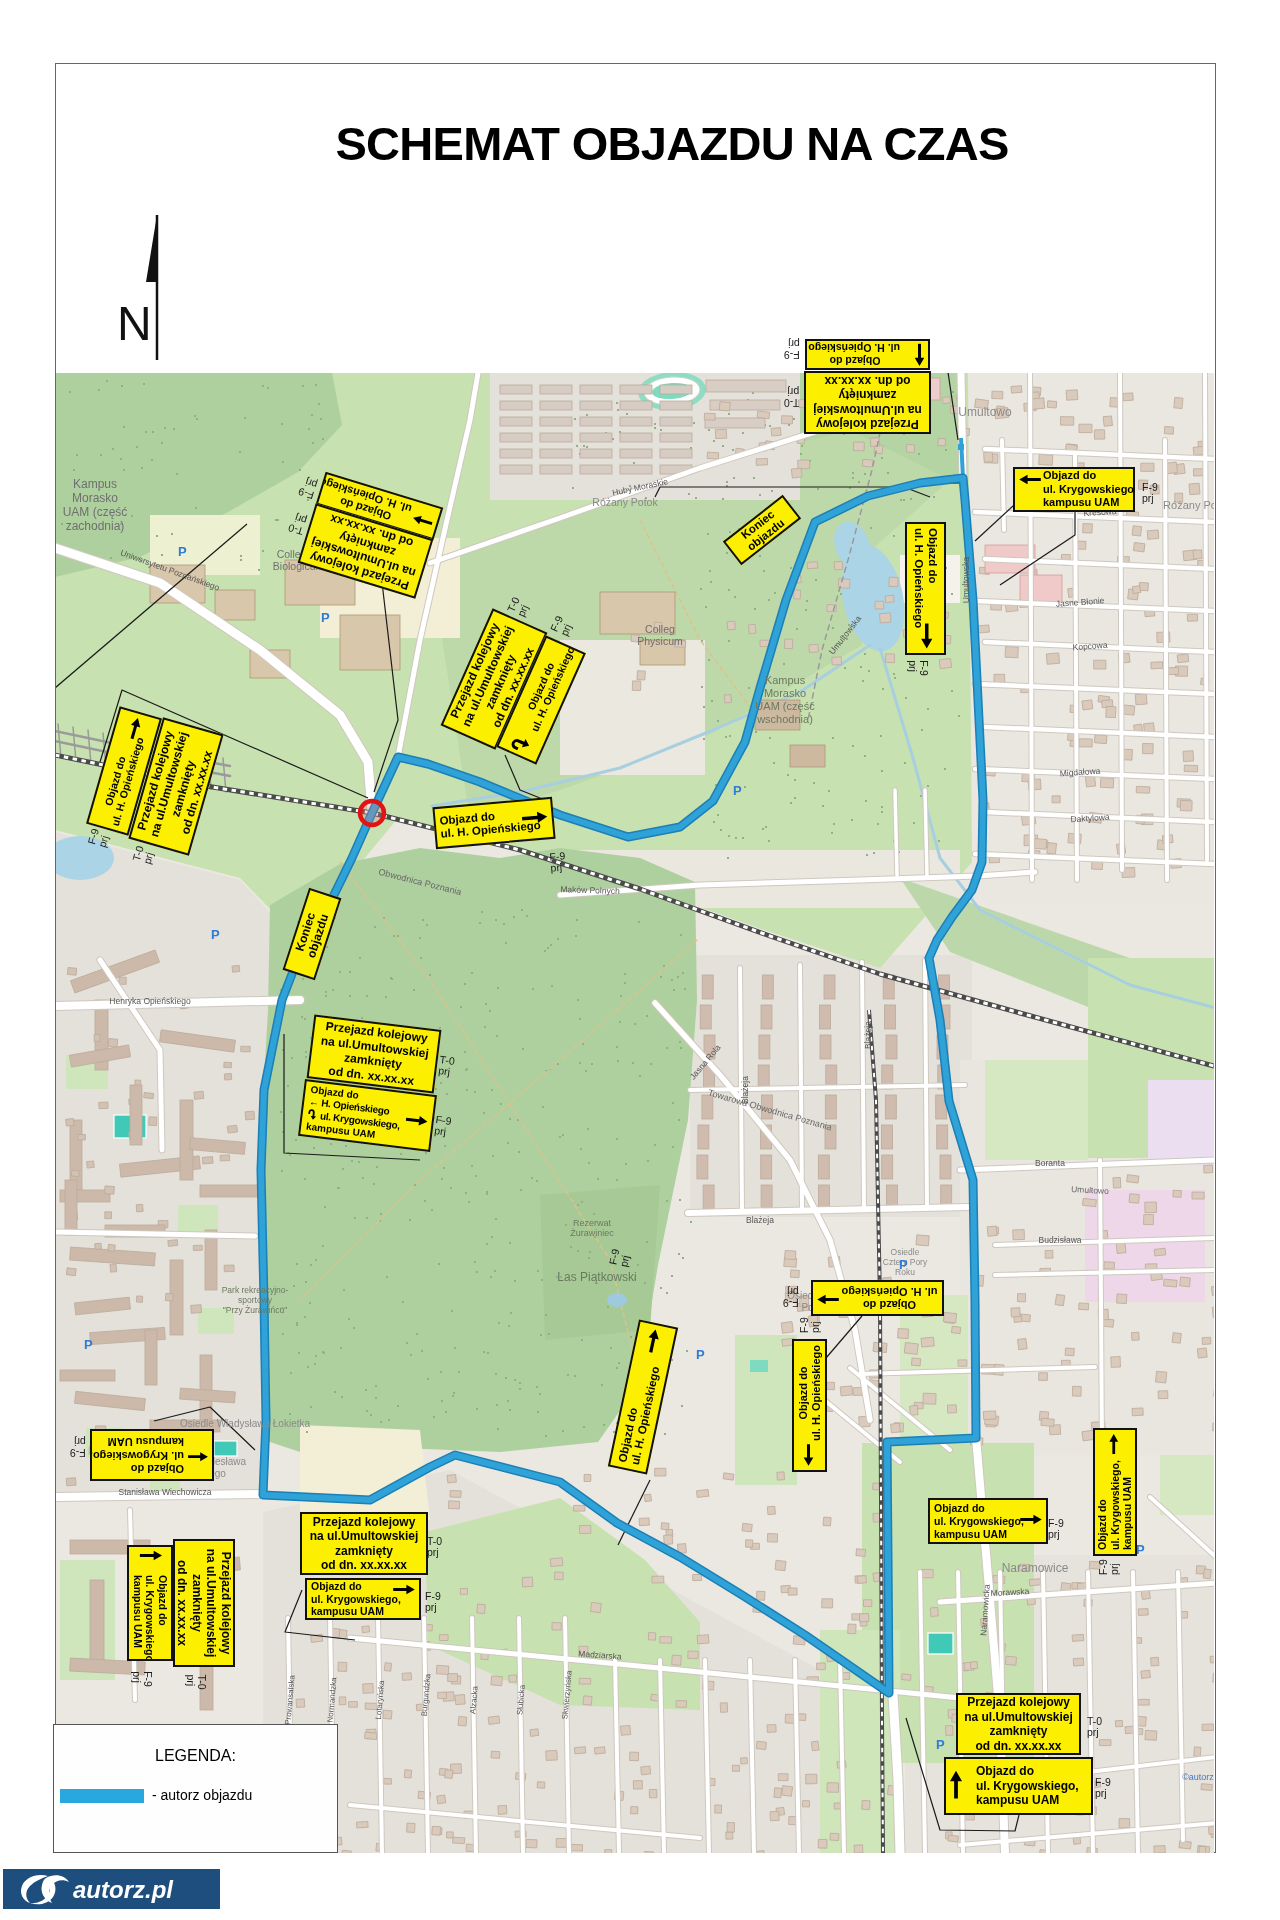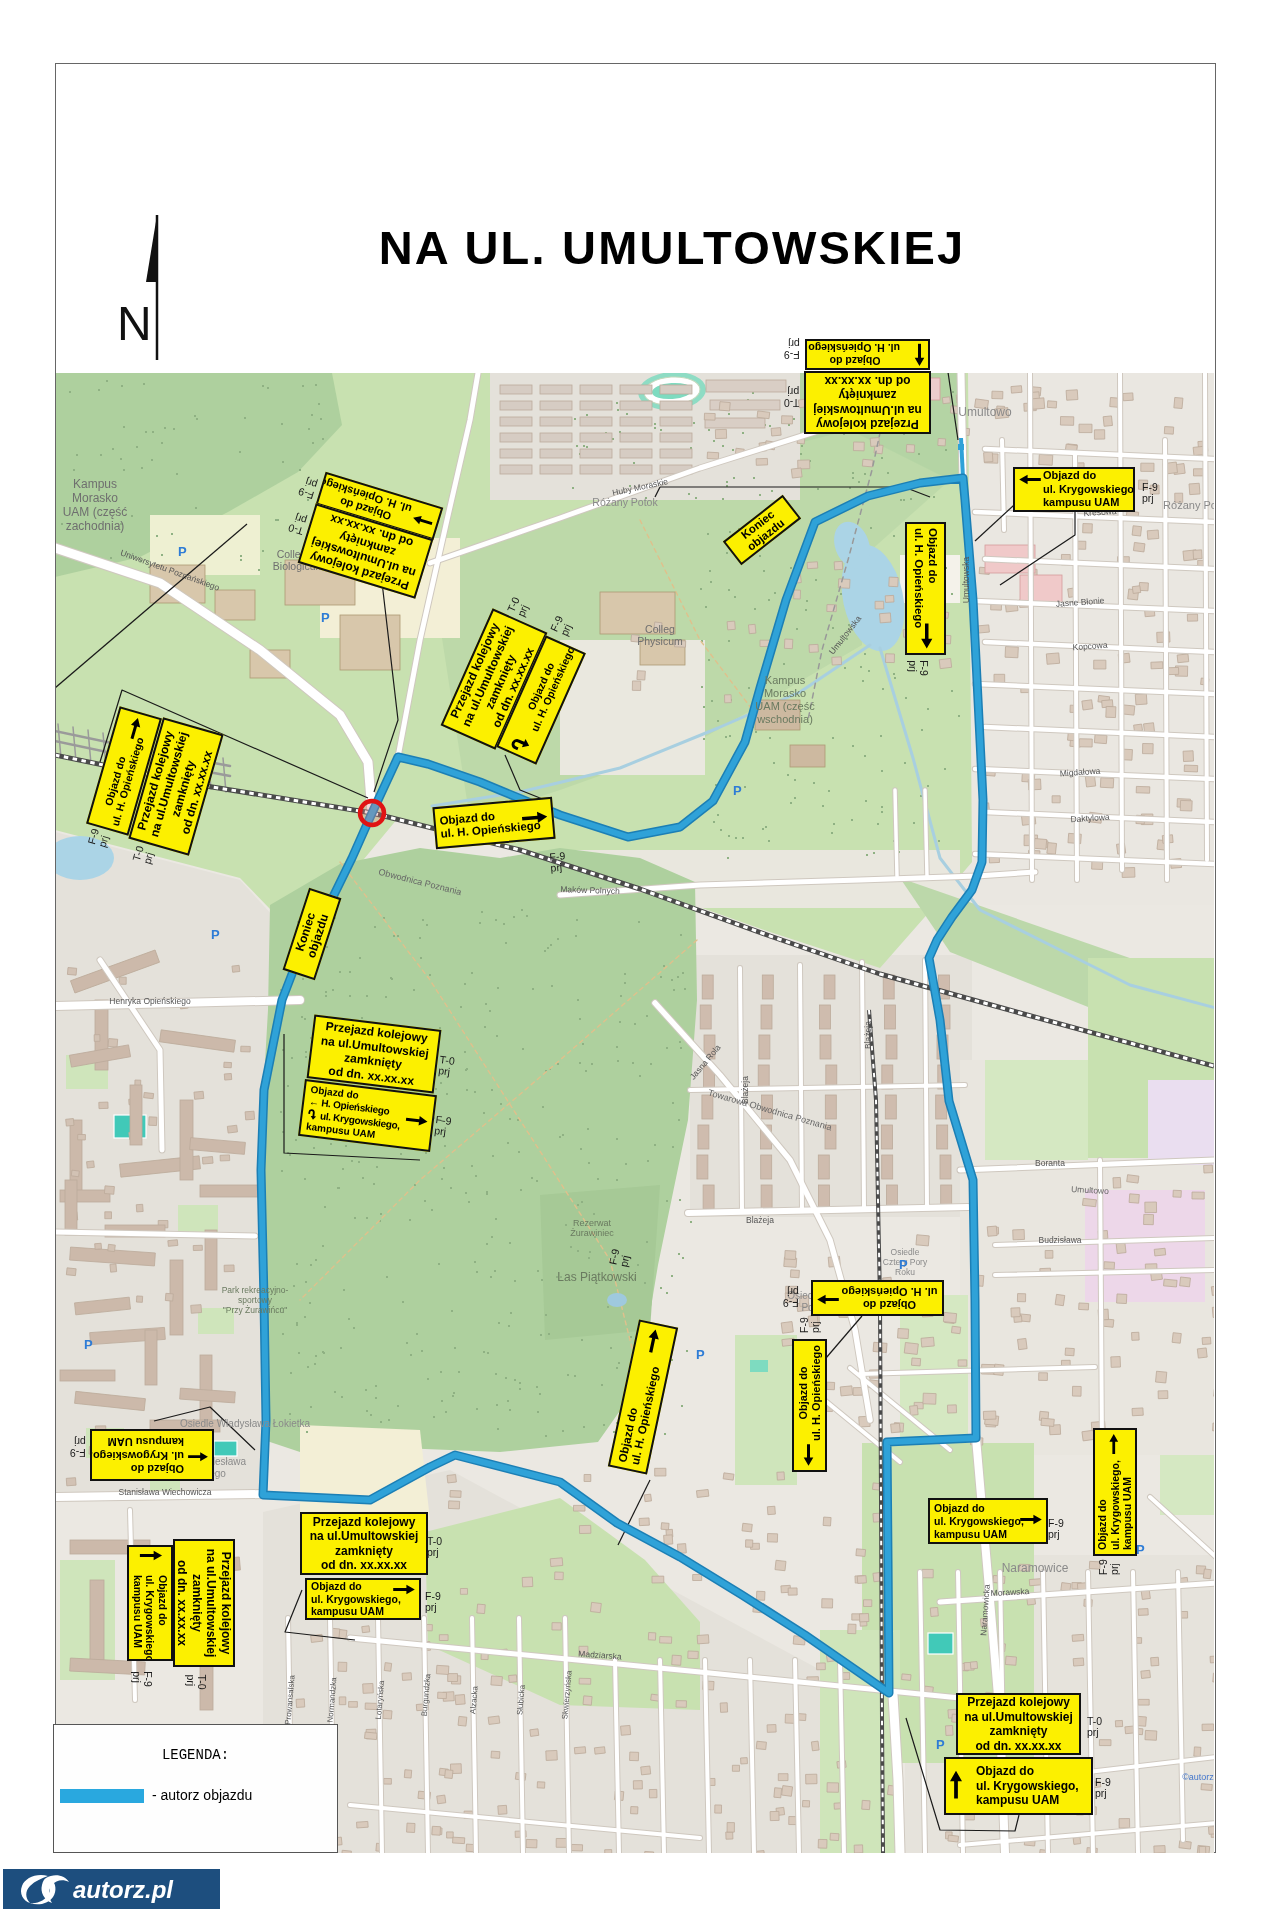--- a/index.html
+++ b/index.html
@@ -4,28 +4,28 @@
 #frame{position:absolute;left:55px;top:63px;width:1161px;height:1790px;border:1px solid #666;}
 #title{position:absolute;left:192px;top:118px;width:960px;text-align:center;font-weight:bold;font-size:47px;line-height:52px;color:#000;}
 #map{position:absolute;left:56px;top:373px;width:1158px;height:1480px;overflow:hidden;}
 .yb{position:absolute;background:#fcf000;border:2px solid #111;color:#000;font-weight:bold;display:flex;align-items:center;justify-content:center;padding:0;overflow:hidden;}
 .yb .txt{width:100%;white-space:nowrap;}
 .yb .aab{position:absolute;}
 .tag{position:absolute;color:#1a1a1a;font-size:10.5px;line-height:11px;font-weight:normal;text-align:left;white-space:nowrap;}
 .lb{position:absolute;color:#555;white-space:nowrap;text-align:center;}
 .pk{position:absolute;color:#2e7cd6;font-weight:bold;font-size:13px;}
 #legend{position:absolute;left:53px;top:1724px;width:285px;height:129px;background:#fefefe;border:1px solid #555;}
-#legend .t{position:absolute;left:0;top:22px;width:100%;text-align:center;font-size:14px;color:#000;font-family:Liberation Mono, monospace;}
+#legend .t{position:absolute;left:0;top:22px;width:100%;text-align:center;font-size:16px;color:#000;}
 #legend .sw{position:absolute;left:6px;top:64px;width:84px;height:14px;background:#29a8df;}
 #legend .tx{position:absolute;left:98px;top:62px;font-size:14px;color:#000;}
 #banner{position:absolute;left:3px;top:1869px;width:217px;height:40px;background:#1d4e7e;}
 #banner .tx{position:absolute;left:70px;top:7px;color:#fff;font-weight:bold;font-style:italic;font-size:24px;}
 </style></head><body>
 <div id="frame"></div>
-<div id="title"><br><br><span style="letter-spacing:2.2px">NA UL. UMULTOWSKIEJ</span></div>
+<div id="title"><span style="letter-spacing:-0.7px">SCHEMAT OBJAZDU NA CZAS</span><br><br></div>
 <svg style="position:absolute;left:100px;top:205px" width="80" height="165" viewBox="0 0 80 165">
     <line x1="57" y1="10" x2="57" y2="155" stroke="#111" stroke-width="2.5"></line>
     <polygon points="57,10 46,77 57,77" fill="#111"></polygon>
     <text x="17" y="135" font-size="48" fill="#111" font-family="Liberation Sans">N</text>
   </svg>
 <div id="map"><svg width="1158" height="1480" viewBox="0 0 1158 1480">
       <rect width="1158" height="1480" fill="#ebe8e2"></rect>
       <rect x="904" y="0" width="256" height="532" fill="#eae7e1"></rect>
       <rect x="634" y="582" width="282" height="262" fill="#e4e1da"></rect>
       <rect x="904" y="687" width="256" height="395" fill="#e9e6df"></rect>

